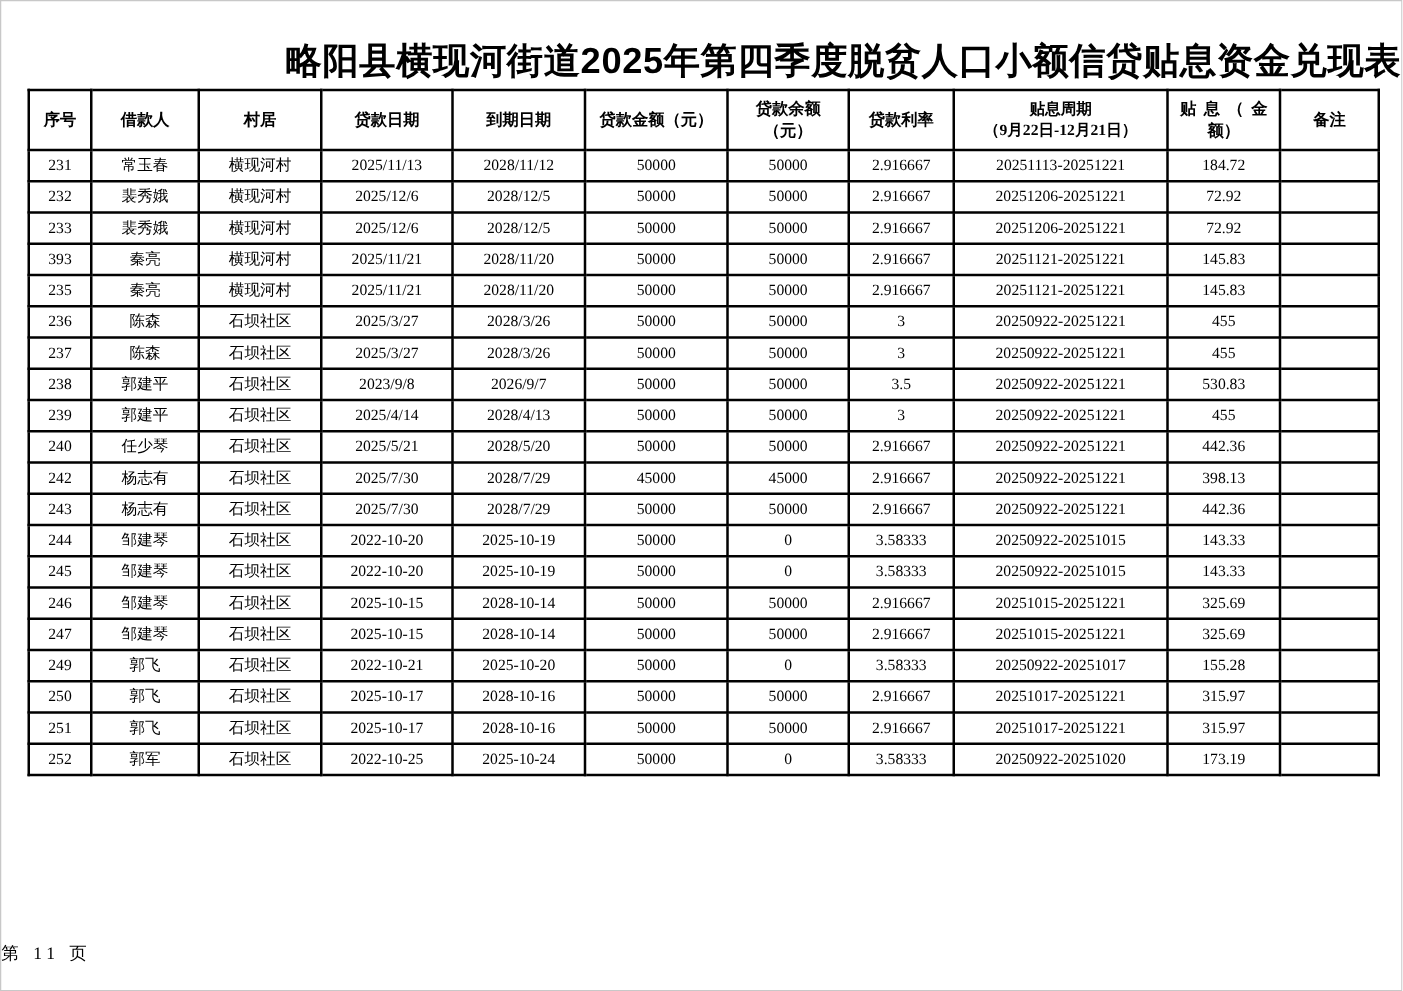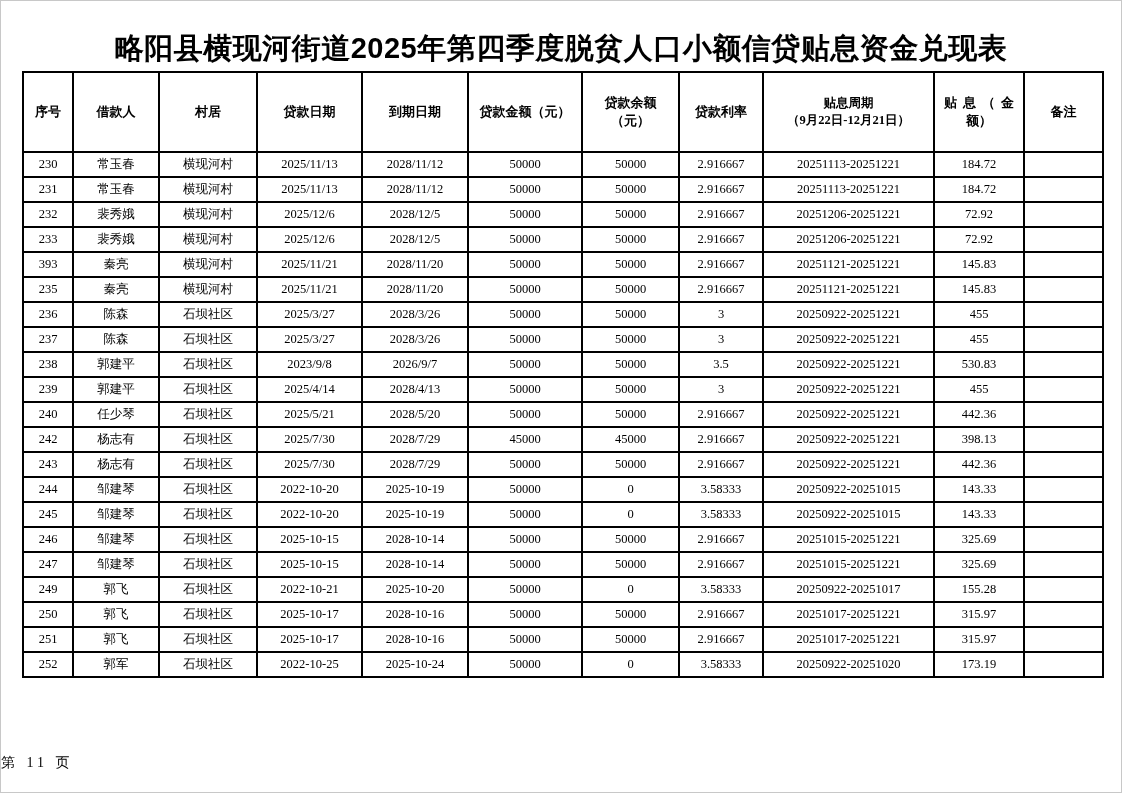--- a/index.html
+++ b/index.html
@@ -16,21 +16,21 @@
     background: #ffffff;
     border: 1px solid #c8c8c8;
     box-sizing: border-box;
     overflow: hidden;
   }
   .doc-title {
     position: absolute;
     top: 28px;
     left: 0;
     width: 100%;
-    text-align: center;
+    text-align: right;
     font-family: "Liberation Sans", "DejaVu Sans", sans-serif;
     font-weight: bold;
     font-size: 29px;
     letter-spacing: 0.5px;
     white-space: nowrap;
   }
   table.loan-table {
     position: absolute;
     left: 21px;
     top: 70px;
@@ -51,21 +51,21 @@
     font-weight: bold;
     white-space: pre-line;
     line-height: 1.35;
   }
   .loan-table th:nth-child(9) {
     font-size: 12.5px;
   }
   .loan-table th:nth-child(10) {
     text-align: justify;
     text-align-last: center;
-    padding: 16px 9px;
+    padding: 0 9px;
   }
   .loan-table td {
     height: 23px;
     font-size: 12.5px;
     white-space: nowrap;
   }
   .page-footer {
     position: absolute;
     top: 753px;
     left: 0;
@@ -107,33 +107,20 @@
 （元）</th>
           <th>贷款利率</th>
           <th>贴息周期
 （9月22日-12月21日）</th>
           <th>贴息（金额）</th>
           <th>备注</th>
         </tr>
       </thead>
     <tbody>
         <tr>
-          <td>230</td>
-          <td>常玉春</td>
-          <td>横现河村</td>
-          <td>2025/11/13</td>
-          <td>2028/11/12</td>
-          <td>50000</td>
-          <td>50000</td>
-          <td>2.916667</td>
-          <td>20251113-20251221</td>
-          <td>184.72</td>
-          <td></td>
-        </tr>
-        <tr>
           <td>231</td>
           <td>常玉春</td>
           <td>横现河村</td>
           <td>2025/11/13</td>
           <td>2028/11/12</td>
           <td>50000</td>
           <td>50000</td>
           <td>2.916667</td>
           <td>20251113-20251221</td>
           <td>184.72</td>

